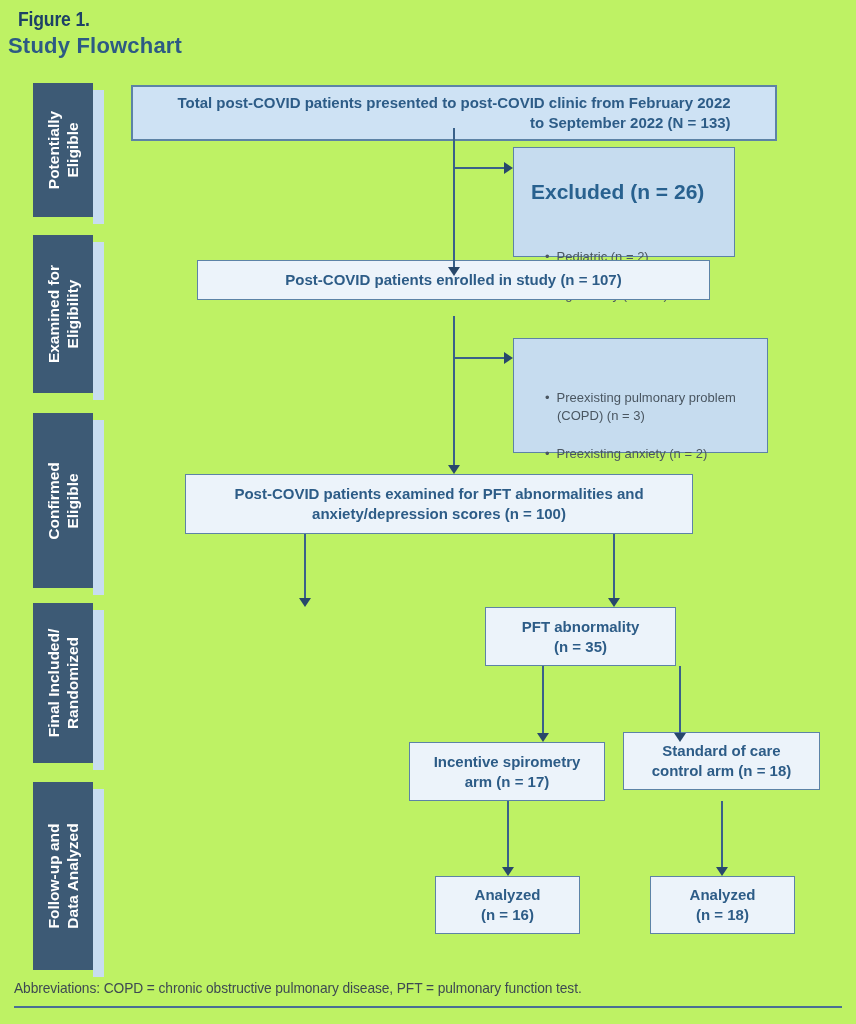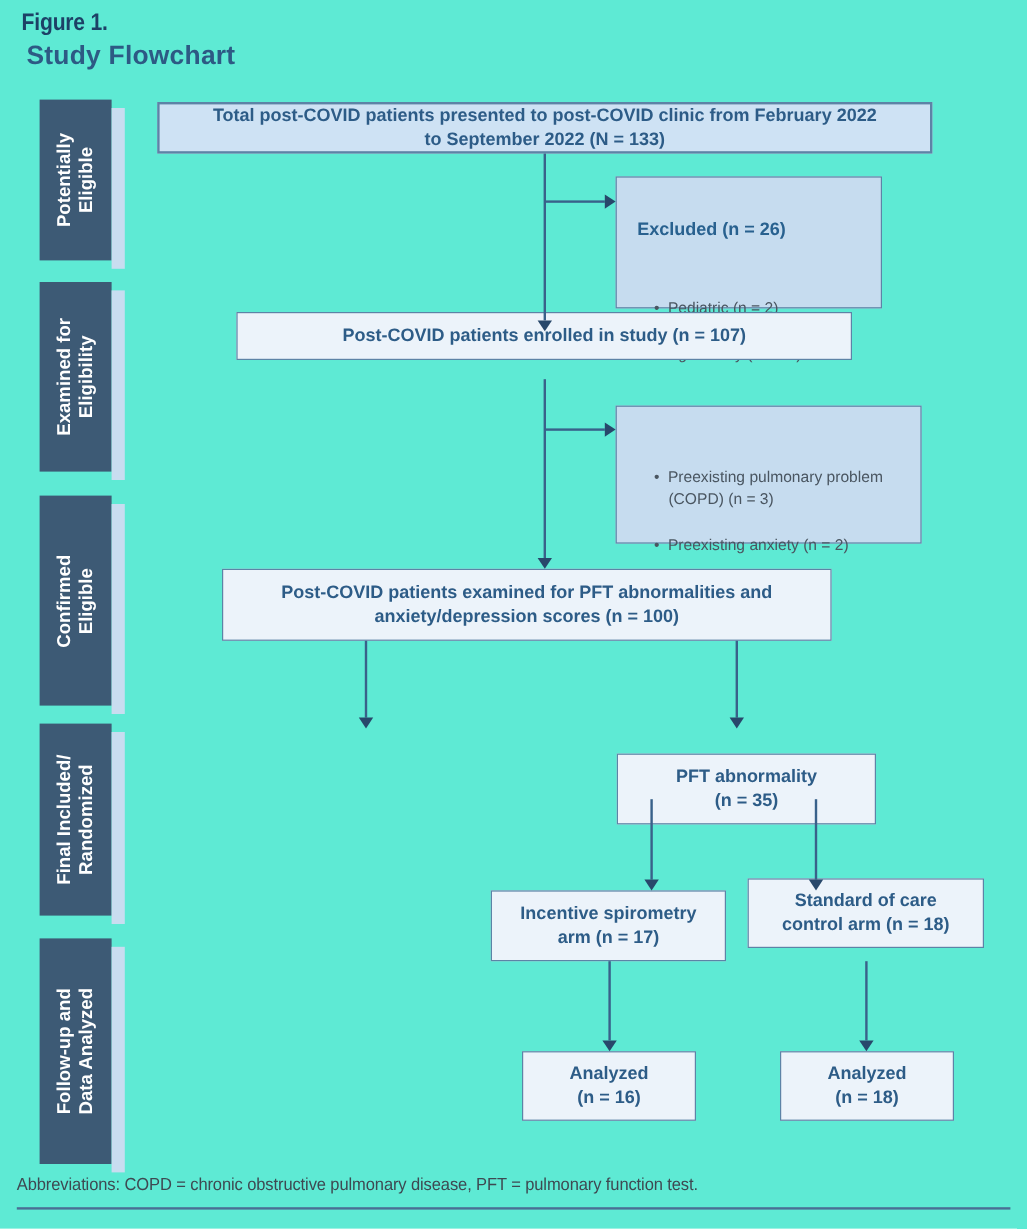--- a/index.html
+++ b/index.html
@@ -1,26 +1,26 @@
 <!DOCTYPE html>
 <html><head>
 <meta charset="utf-8">
 <style>
   html,body{margin:0;padding:0;background:#fffffa;}
   #canvas{
-    position:relative;width:856px;height:1024px;background:#5eead4;overflow:hidden;
+    position:relative;width:856px;height:1024px;background:#bef264;overflow:hidden;
     font-family:"Liberation Sans","DejaVu Sans",sans-serif;
   }
   
   .fig-label{
     position:absolute;left:18px;top:8px;font-size:20px;font-weight:bold;color:#1d4166;
     transform:scaleX(.88);transform-origin:left top;letter-spacing:-.2px;
   }
   .fig-title{
-    position:absolute;left:22px;top:33px;font-size:22px;font-weight:bold;color:#2d5a84;
+    position:absolute;left:8px;top:33px;font-size:22px;font-weight:bold;color:#2d5a84;
     letter-spacing:.2px;
   }
   
   .stage{position:absolute;left:33px;width:60px;background:#3d5a75;}
   .stage::after{
     content:"";position:absolute;left:100%;top:7px;width:11px;height:100%;background:#c8ddf0;
   }
   .stage-label{
     position:absolute;left:50%;top:50%;
     transform:translate(-50%,-50%) rotate(-90deg);
@@ -32,21 +32,21 @@
     position:absolute;box-sizing:border-box;border:1.5px solid #5d83a6;
     display:flex;align-items:center;justify-content:center;text-align:center;
     color:#2d5c87;font-weight:bold;font-size:15px;line-height:20px;white-space:pre-line;
   }
   .box.start{background:#cee2f4;border-width:2px;}
   .box.light{background:#ecf3fa;}
   .box.excl{
     background:#c6dcef;display:block;text-align:left;
     padding:15px 14px 8px 17px;
   }
-  .excl-heading{color:#28618f;font-weight:bold;font-size:15px;line-height:18px;margin:0 0 7px 0;}
+  .excl-heading{color:#28618f;font-weight:bold;font-size:21px;line-height:18px;margin:0 0 7px 0;}
   .excl-list{list-style:none;margin:0;padding:0 0 0 14px;}
   .excl-list li{
     color:#4a5661;font-weight:normal;font-size:13px;line-height:18px;
     padding-left:12px;text-indent:-12px;white-space:pre-line;
   }
   .excl-list li::before{content:"\2022";margin-right:7px;color:#4a5661;}
   
   .vline{position:absolute;width:2px;background:#39618a;}
   .vline.arrow::after{
     content:"";position:absolute;left:50%;bottom:-9px;transform:translateX(-50%);
@@ -88,21 +88,21 @@
   </div>
   <div class="stage" style="top:603px;height:160px;">
     <div class="stage-label" style="width:156px;">Final Included/
 Randomized</div>
   </div>
   <div class="stage" style="top:782px;height:188px;">
     <div class="stage-label" style="width:184px;">Follow-up and
 Data Analyzed</div>
   </div>
 
-  <div class="box start" style="left:131px;top:85px;width:646px;height:43px;">Total post-COVID patients presented to post-COVID clinic from February 2022
+  <div class="box start" style="left:131px;top:85px;width:646px;height:56px;text-align:right;">Total post-COVID patients presented to post-COVID clinic from February 2022
 to September 2022 (N = 133)</div>
 
   <div class="box excl" style="left:513px;top:147px;width:222px;height:110px;">
     <p class="excl-heading">Excluded (n = 26)</p>
     <ul class="excl-list">
       <li>Pediatric (n = 2)</li>
       <li>Age &gt; 65 y (n = 24)</li>
     </ul>
   </div>
 
@@ -113,21 +113,21 @@
       <li>Preexisting pulmonary problem
 (COPD) (n = 3)</li>
       <li>Preexisting anxiety (n = 2)</li>
     </ul>
   </div>
 
   <div class="box light" style="left:185px;top:474px;width:508px;height:60px;">Post-COVID patients examined for PFT abnormalities and
 anxiety/depression scores (n = 100)</div>
 
 
-  <div class="box light" style="left:514px;top:607px;width:216px;height:59px;margin-top:21px;">PFT abnormality
+  <div class="box light" style="left:485px;top:607px;width:191px;height:59px;">PFT abnormality
 (n = 35)</div>
 
   <div class="box light" style="left:409px;top:742px;width:196px;height:59px;">Incentive spirometry
 arm (n = 17)</div>
 
   <div class="box light" style="left:623px;top:732px;width:197px;height:58px;">Standard of care
 control arm (n = 18)</div>
 
   <div class="box light" style="left:435px;top:876px;width:145px;height:58px;">Analyzed
 (n = 16)</div>

